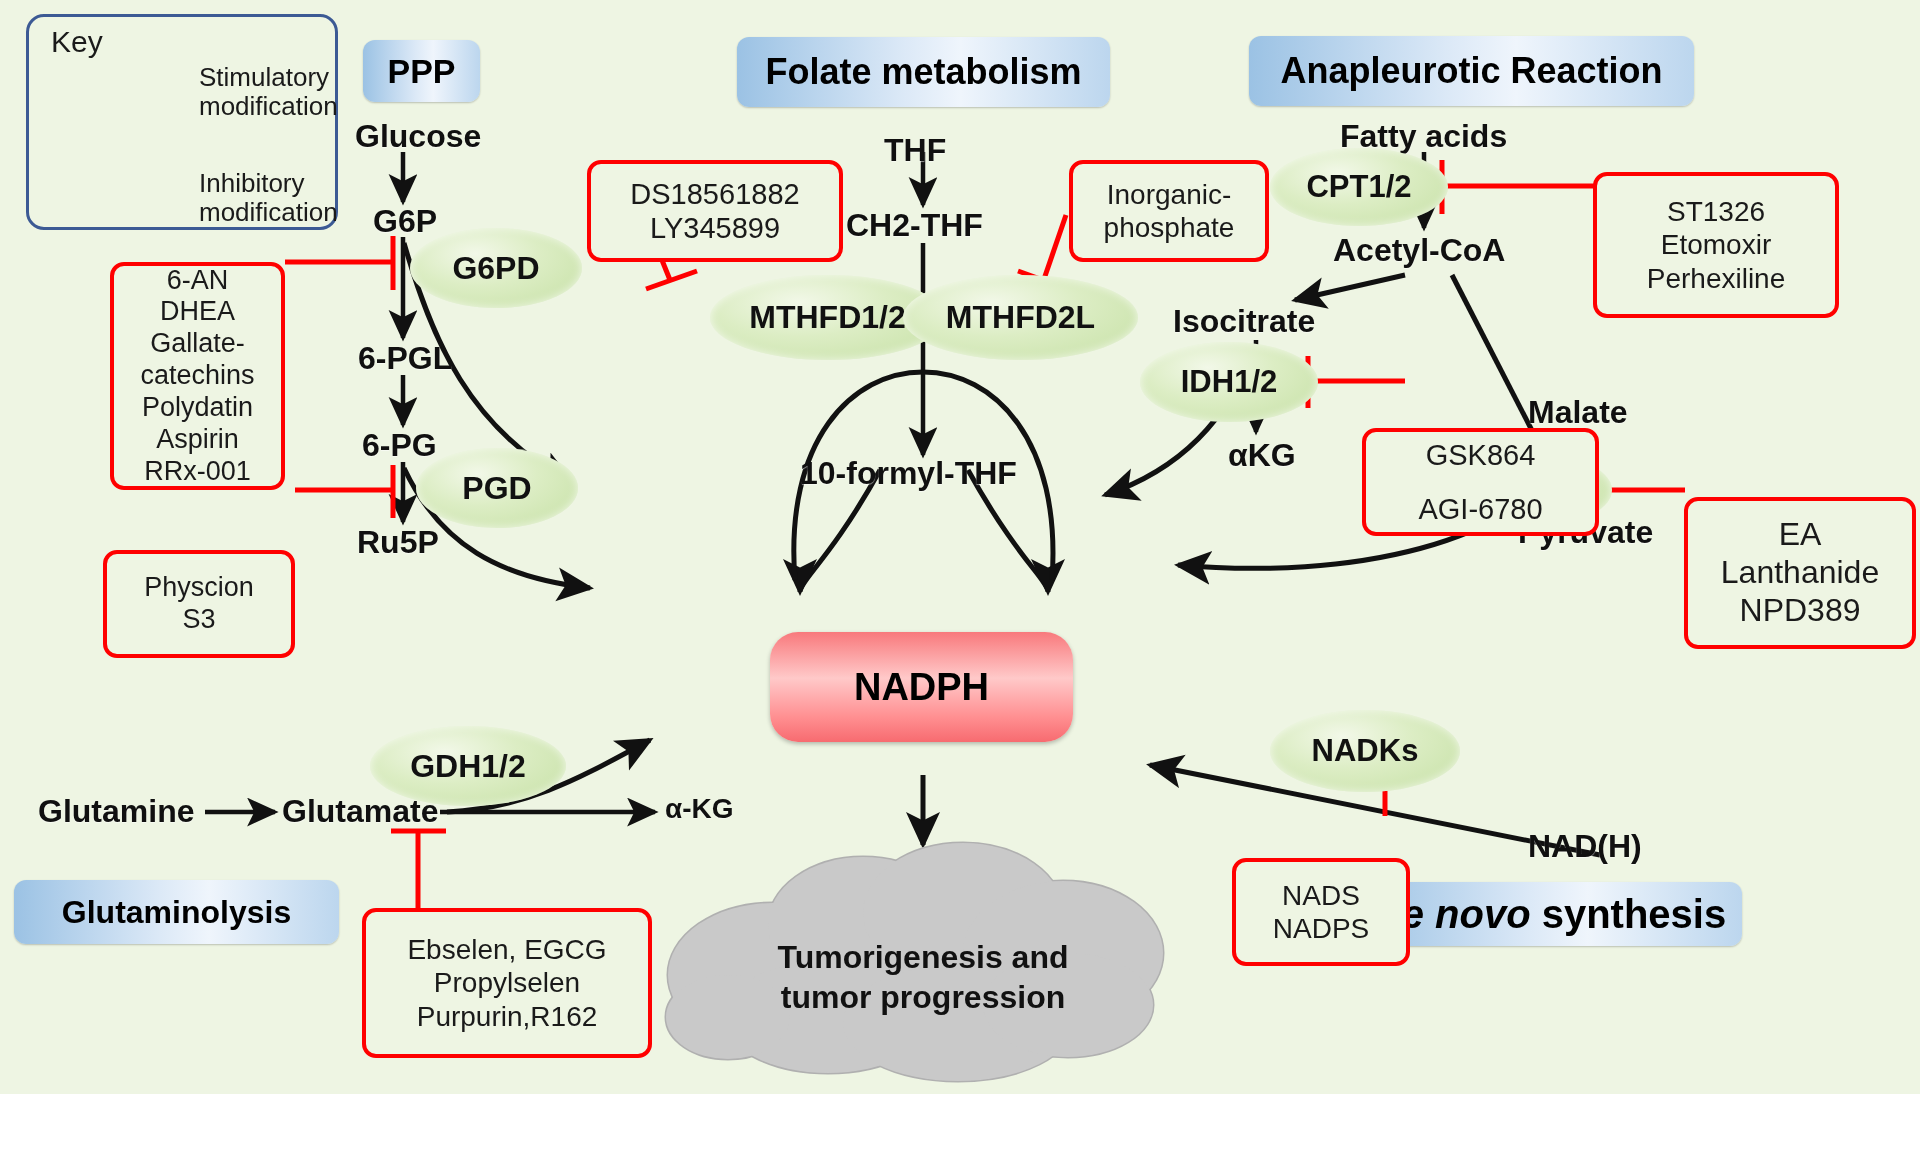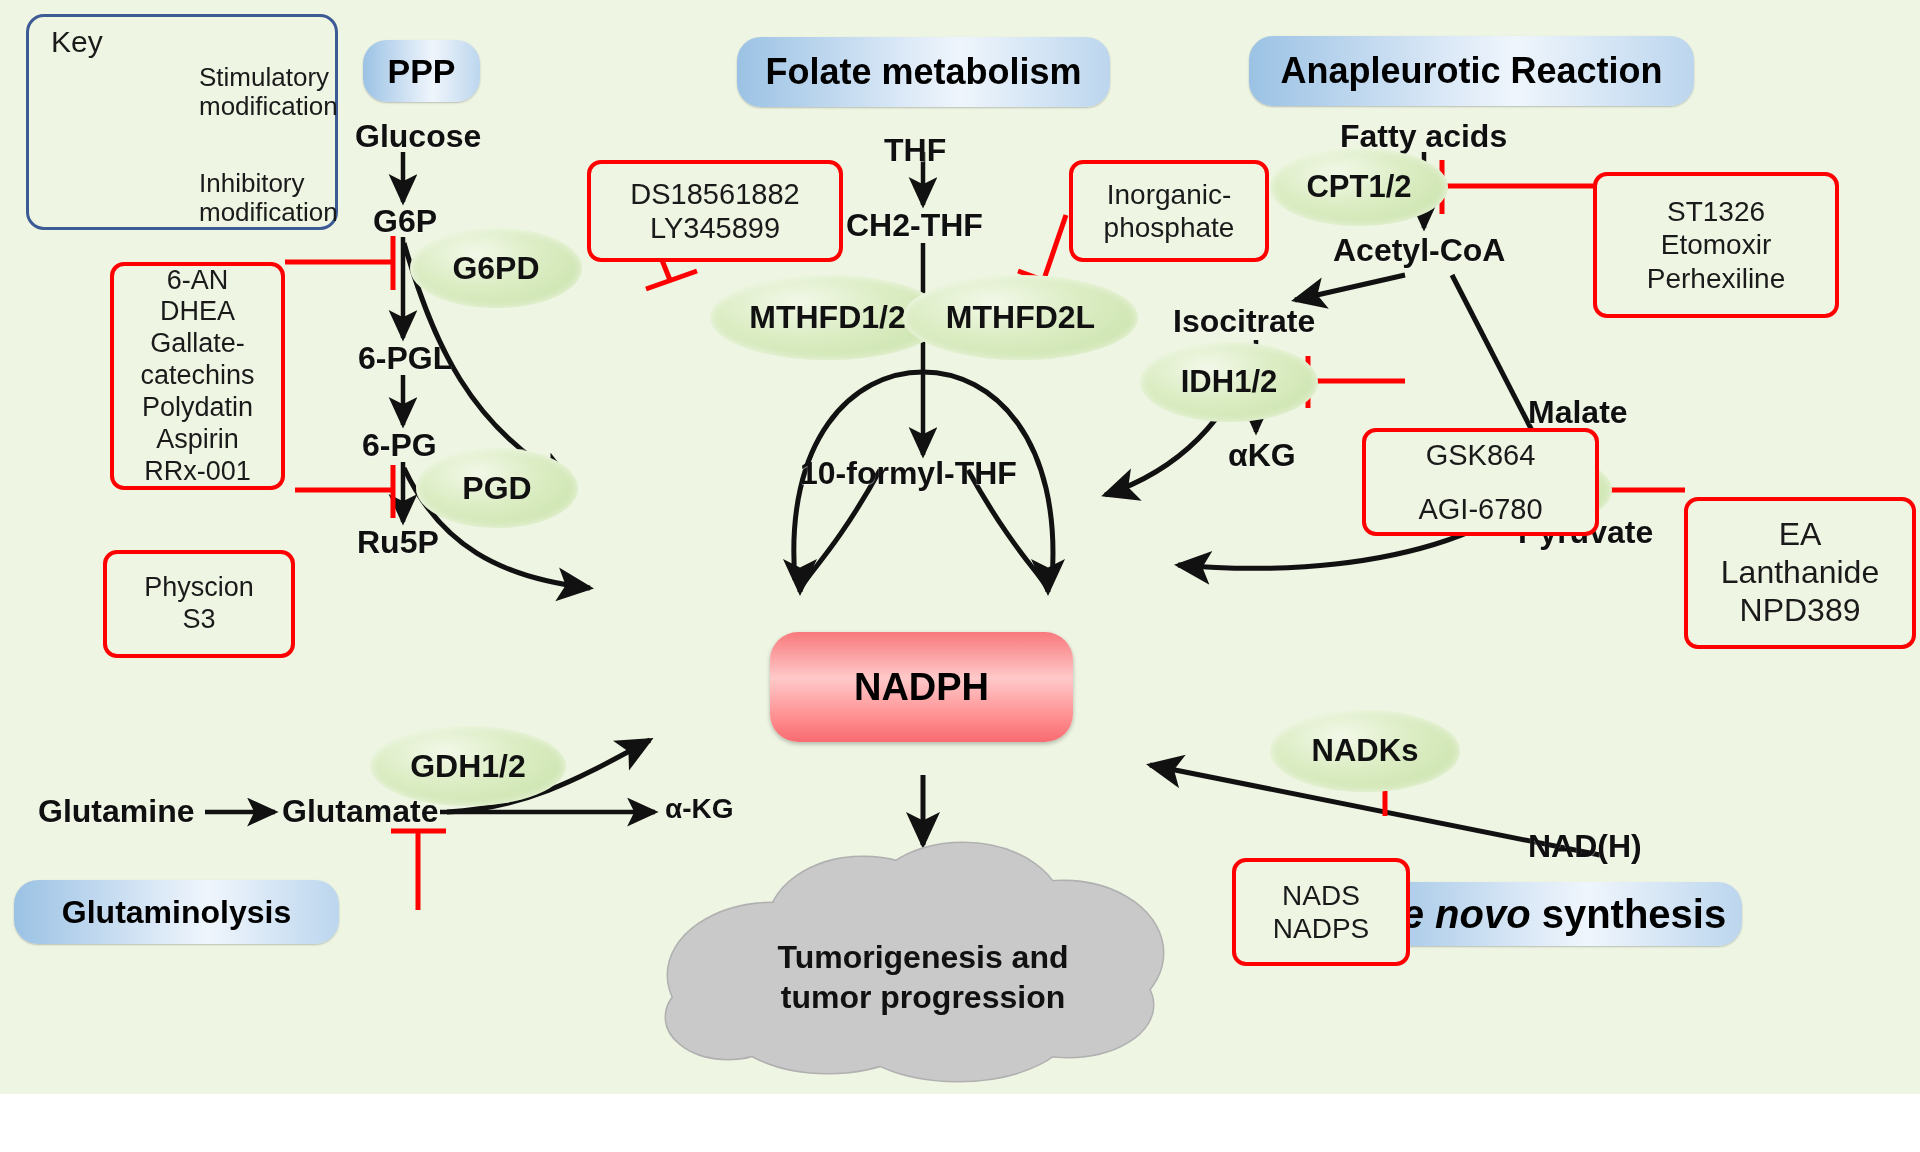--- a/index.html
+++ b/index.html
@@ -20,21 +20,21 @@
     position:absolute; left:0; right:0; bottom:0; height:58px;
     background:#ffffff;
   }
   svg.layer { position:absolute; left:0; top:0; width:1920px; height:1152px; pointer-events:none; }
 
   
   .pill{
     position:absolute;
     display:flex; align-items:center; justify-content:center;
     background:linear-gradient(to right,#9bc2e4 0%, #dce9f7 45%, #eff5fc 60%, #bcd6ee 100%);
-    border-radius:24px;
+    border-radius:12px;
     color:#000; font-weight:bold;
     box-shadow:0 1px 2px rgba(0,0,0,.22);
     text-align:center;
     white-space:nowrap;
   }
 
   
   .met{
     position:absolute;
     font-weight:bold;
@@ -299,20 +299,25 @@
       <div>Polydatin</div>
       <div>Aspirin</div>
       <div>RRx-001</div>
     </div>
 
   <div class="drug" style="left:103px; top:550px; width:192px; height:108px; font-size:27px;">
       <div>Physcion</div>
       <div>S3</div>
     </div>
 
+  <div class="drug" style="left:362px; top:908px; width:290px; height:150px; font-size:28px;">
+      <div>Ebselen, EGCG</div>
+      <div>Propylselen</div>
+      <div>Purpurin,R162</div>
+    </div>
 
   <div class="drug" style="left:587px; top:160px; width:256px; height:102px; font-size:29px;">
       <div>DS18561882</div>
       <div>LY345899</div>
     </div>
 
   <div class="drug" style="left:1069px; top:160px; width:200px; height:102px; font-size:28px;">
       <div>Inorganic-</div>
       <div>phosphate</div>
     </div>

